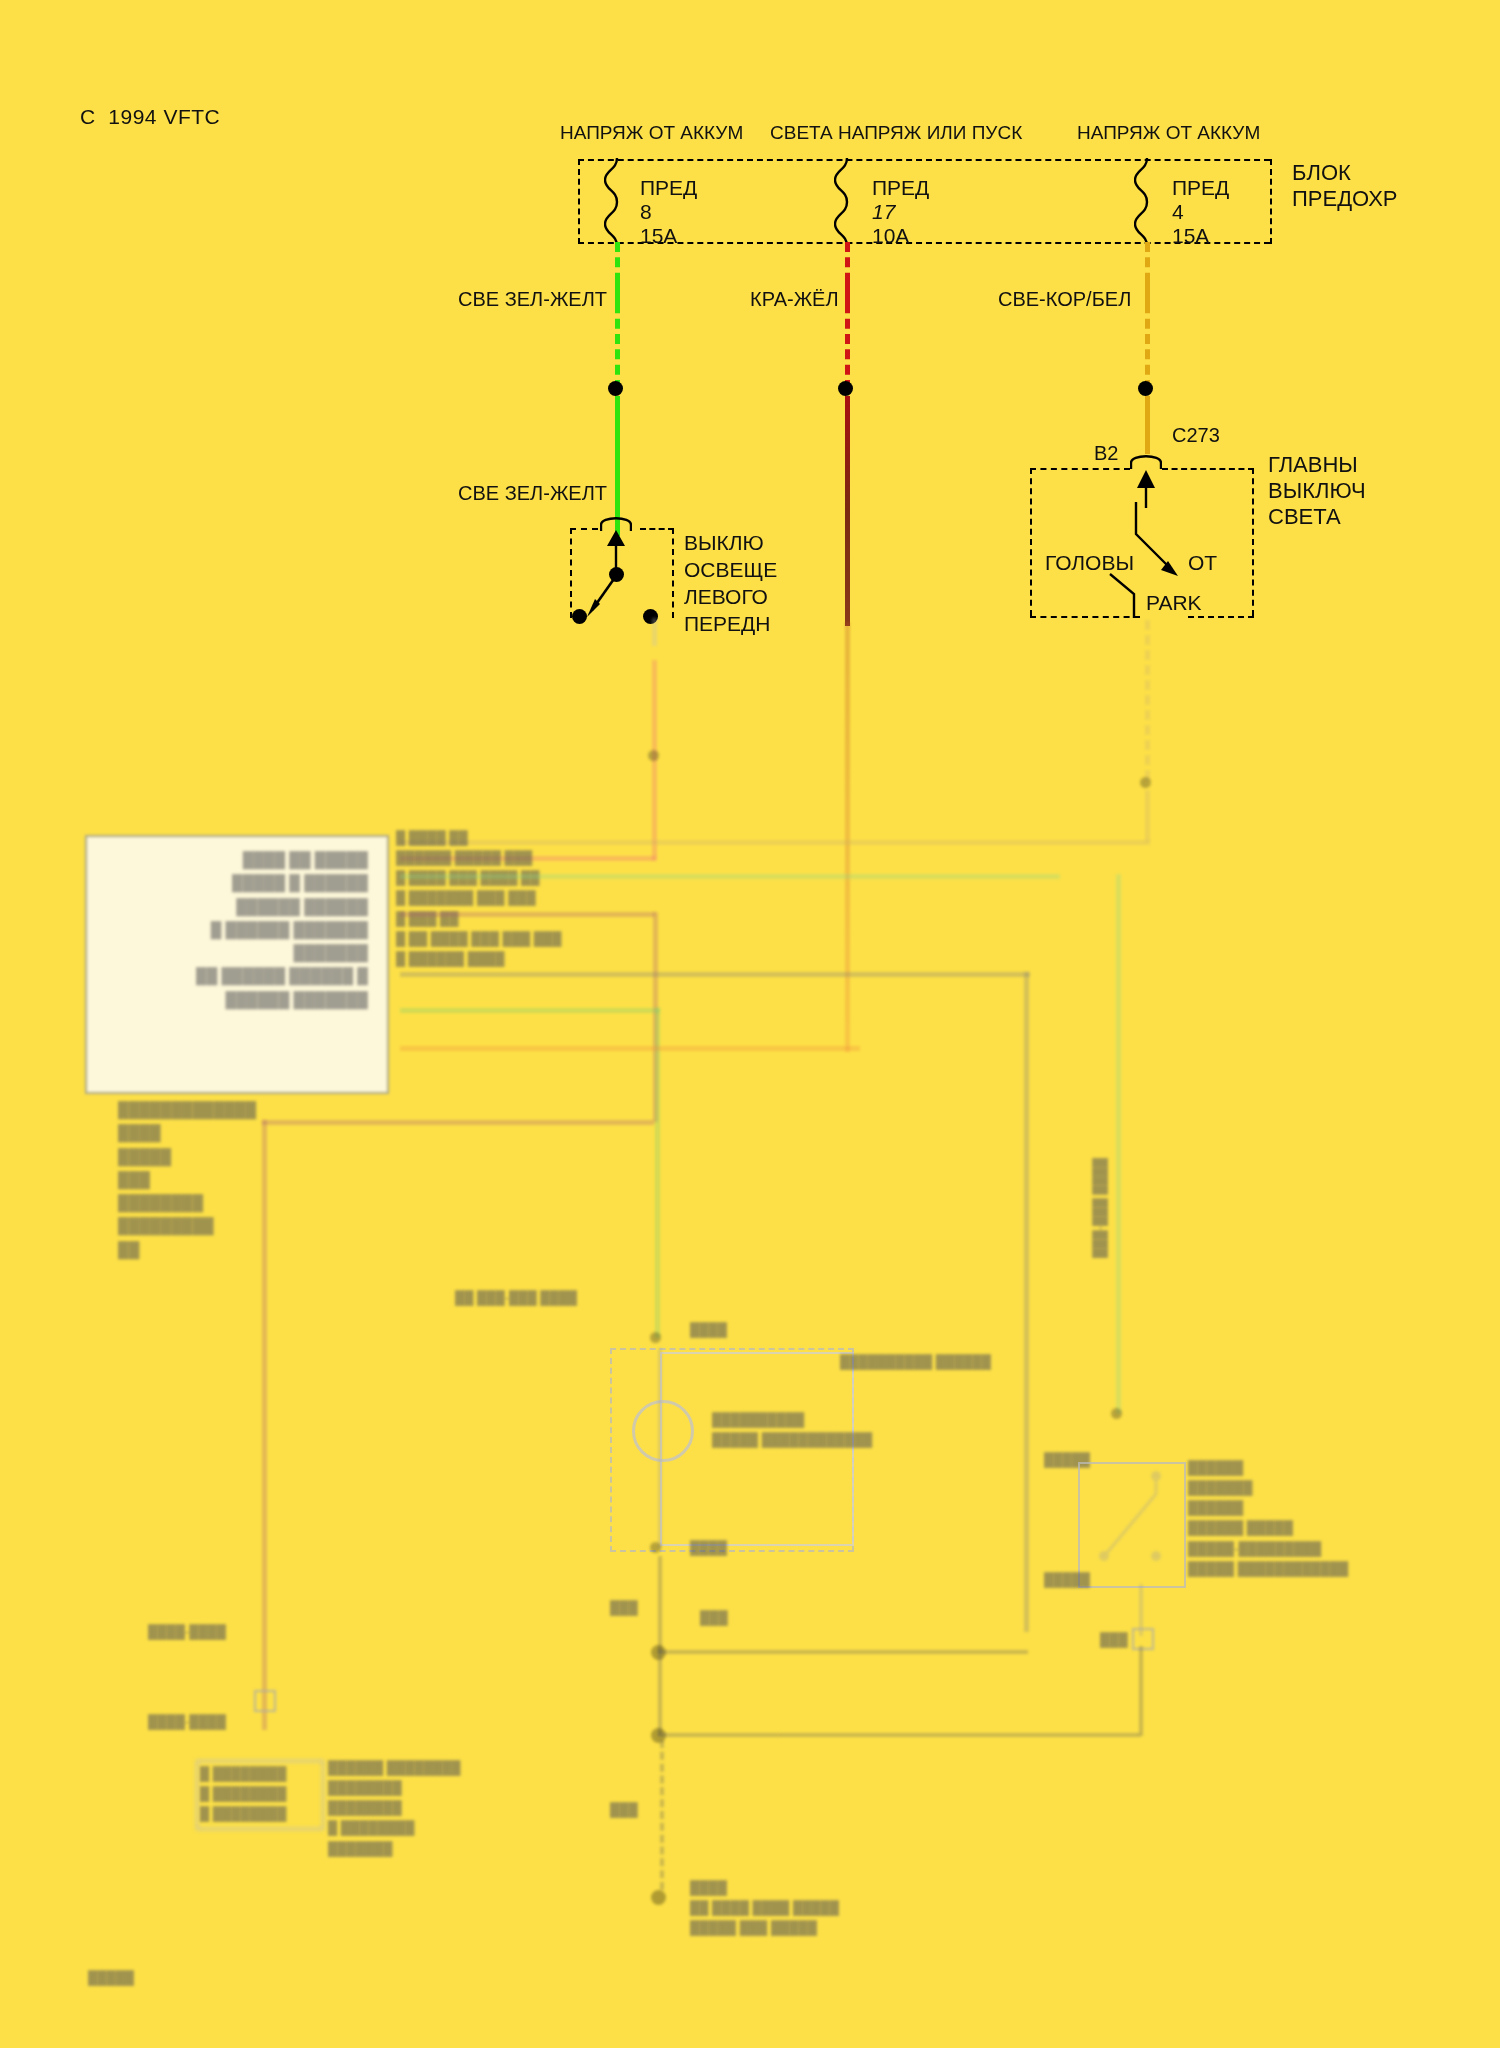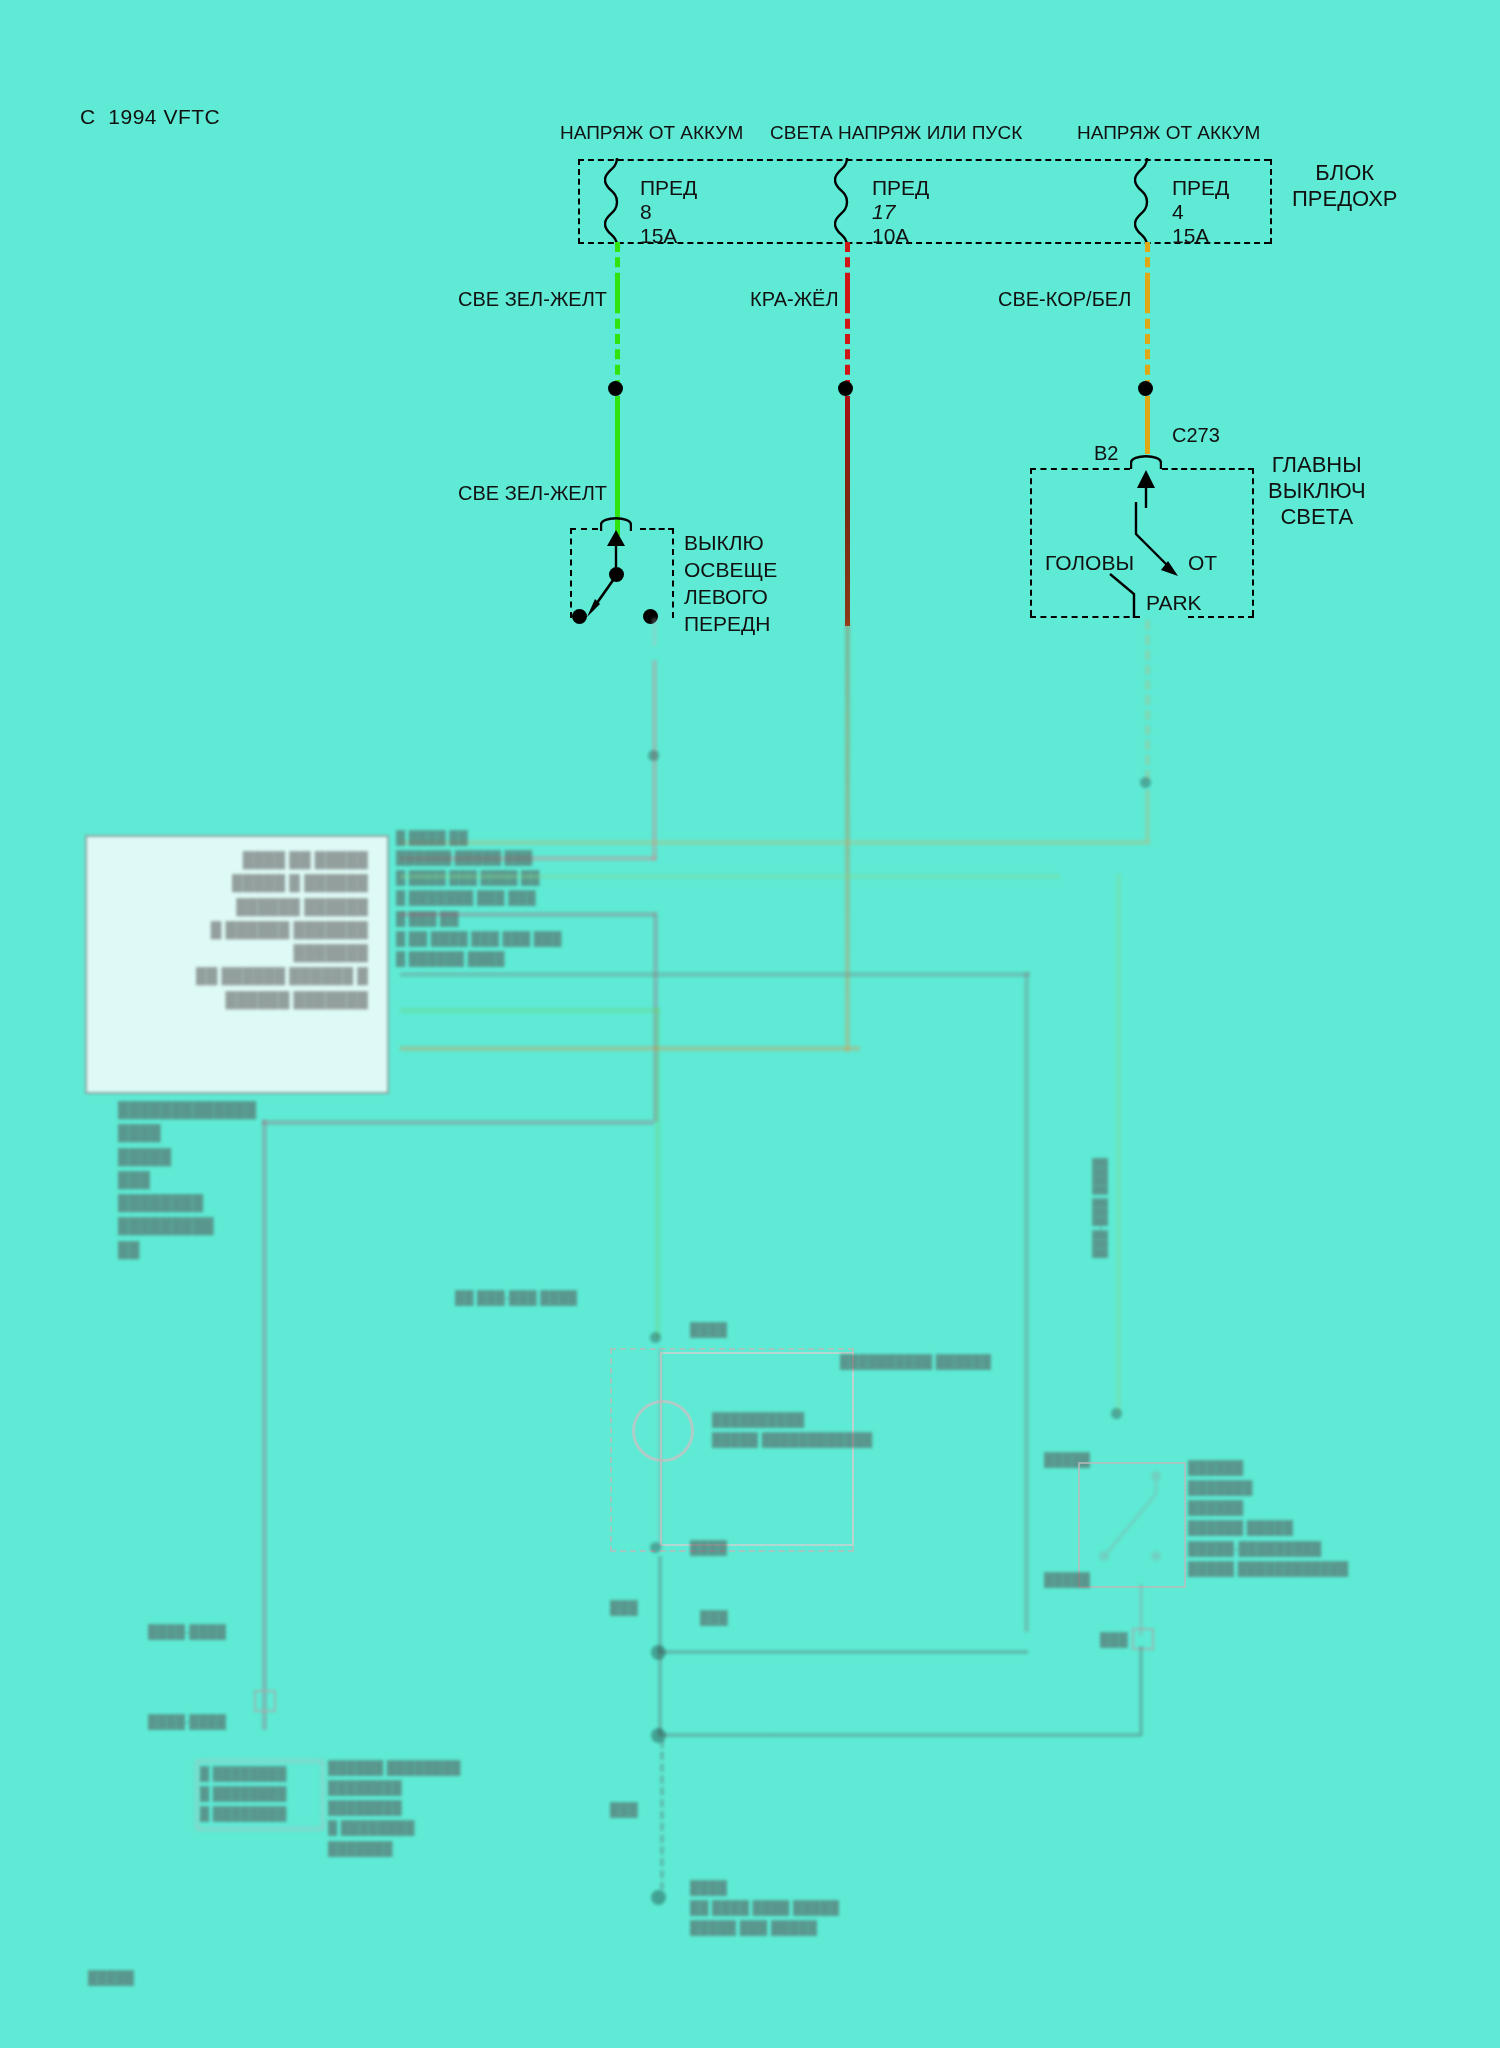--- a/index.html
+++ b/index.html
@@ -9,37 +9,37 @@
     background: #ffffff;
   }
   body {
     font-family: "Liberation Sans", sans-serif;
     color: #000000;
   }
   #sheet {
     position: relative;
     width: 1500px;
     height: 2048px;
-    background: #5eead4;
+    background: #fde047;
     overflow: hidden;
   }
   .abs { position: absolute; }
 
   
   .t {
     position: absolute;
     white-space: pre;
     line-height: 1.18;
     color: #111;
     font-family: "Liberation Sans", sans-serif;
   }
   .t-copy   { font-size: 21px; letter-spacing: 0.5px; }
   .t-rail   { font-size: 19px; }
   .t-fuse   { font-size: 21px; }
-  .t-block  { font-size: 22px; text-align: center; }
+  .t-block  { font-size: 22px; }
   .t-wire   { font-size: 20px; }
   .t-sw     { font-size: 21px; line-height: 1.28; }
 
   .dash-h {
     position: absolute;
     height: 0;
     border-top: 2.5px dashed #000;
   }
   .dash-v {
     position: absolute;

